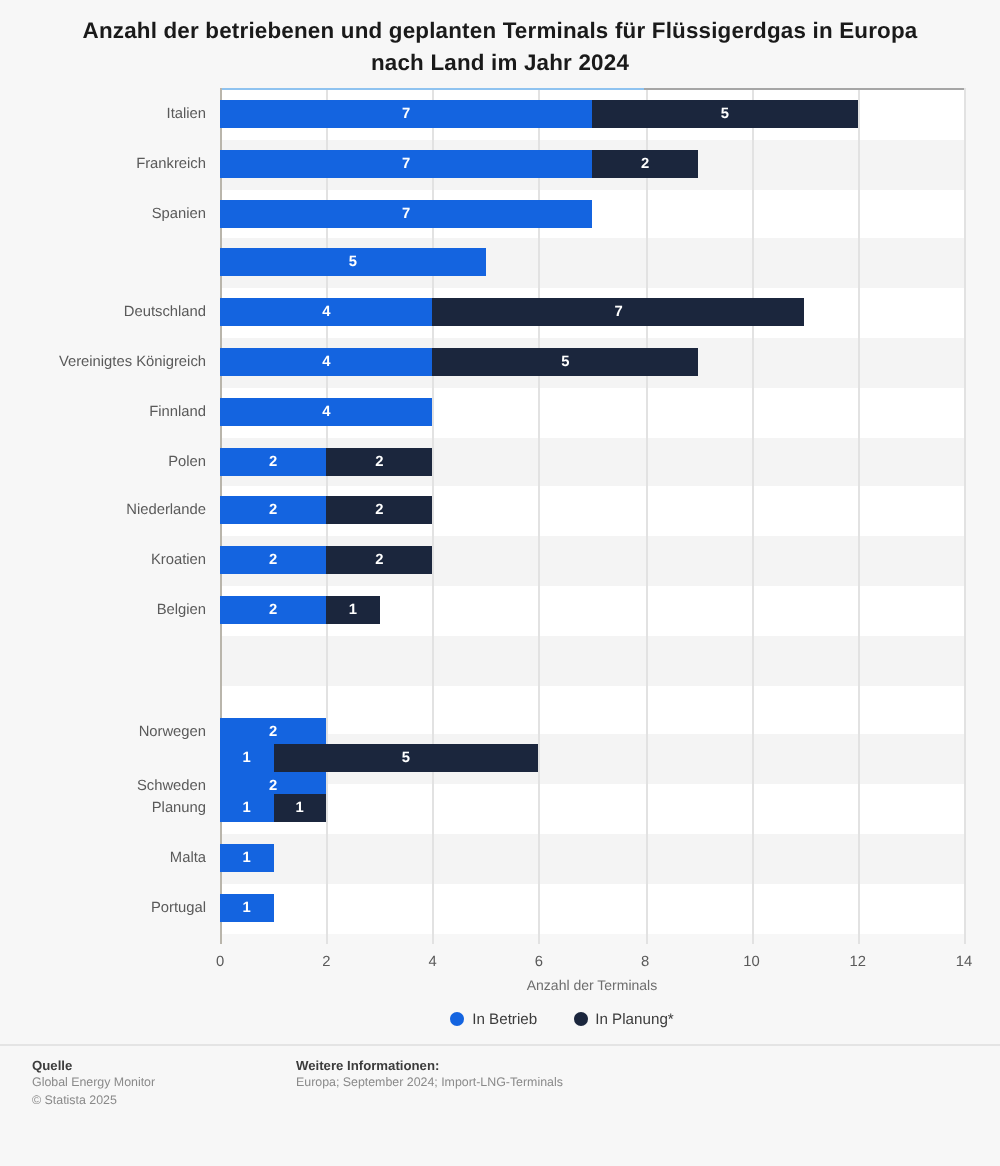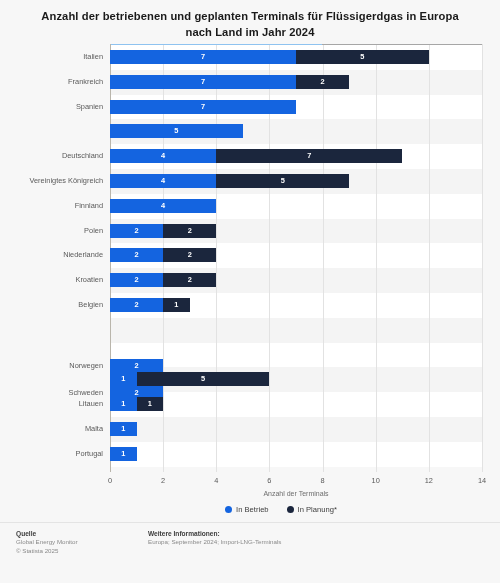--- a/index.html
+++ b/index.html
@@ -316,21 +316,21 @@
         </div>
         <div class="row" style="top: 328.4px;">
           <div class="bar bar-betrieb" style="left: 110px; width: 26.5714px; height: 14px; background: rgb(20, 100, 224);">
             <span>1</span>
           </div>
           <div class="bar bar-planung" style="left: 136.571px; width: 132.857px; height: 14px; background: rgb(27, 38, 61);">
             <span>5</span>
           </div>
         </div>
         <div class="row" style="top: 353.2px;">
-          <div class="ylabel">Litauen</div>
+          <div class="ylabel">Planung</div>
           <div class="bar bar-betrieb" style="left: 110px; width: 26.5714px; height: 14px; background: rgb(20, 100, 224);">
             <span>1</span>
           </div>
           <div class="bar bar-planung" style="left: 136.571px; width: 26.5714px; height: 14px; background: rgb(27, 38, 61);">
             <span>1</span>
           </div>
         </div>
         <div class="row" style="top: 378px;">
           <div class="ylabel">Malta</div>
           <div class="bar bar-betrieb" style="left: 110px; width: 26.5714px; height: 14px; background: rgb(20, 100, 224);">

